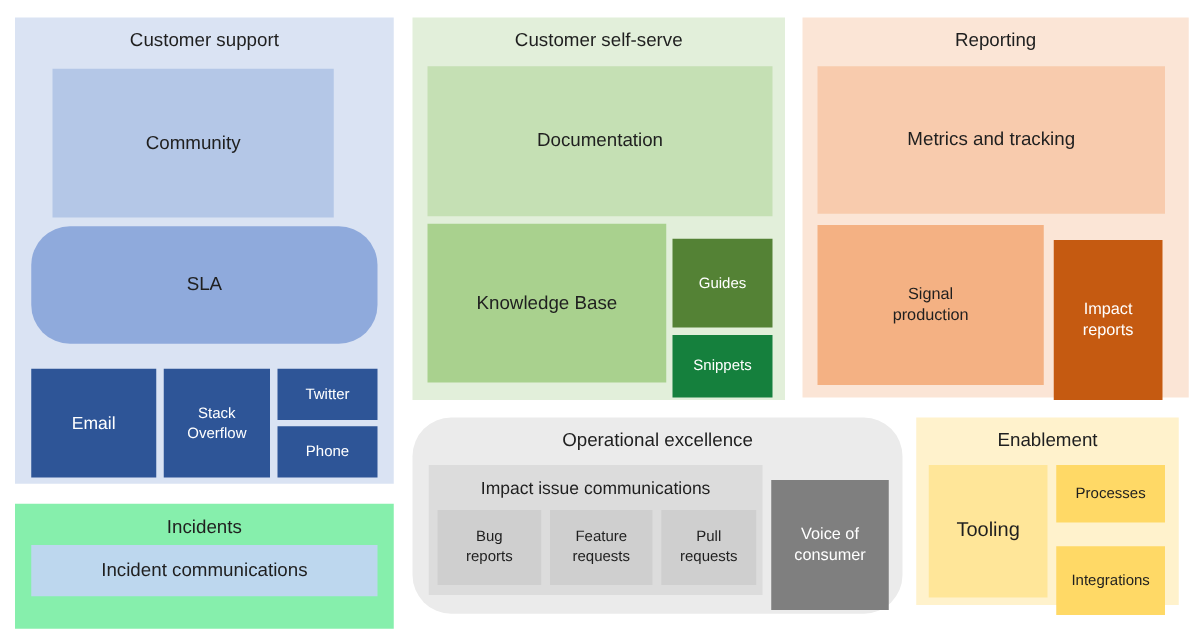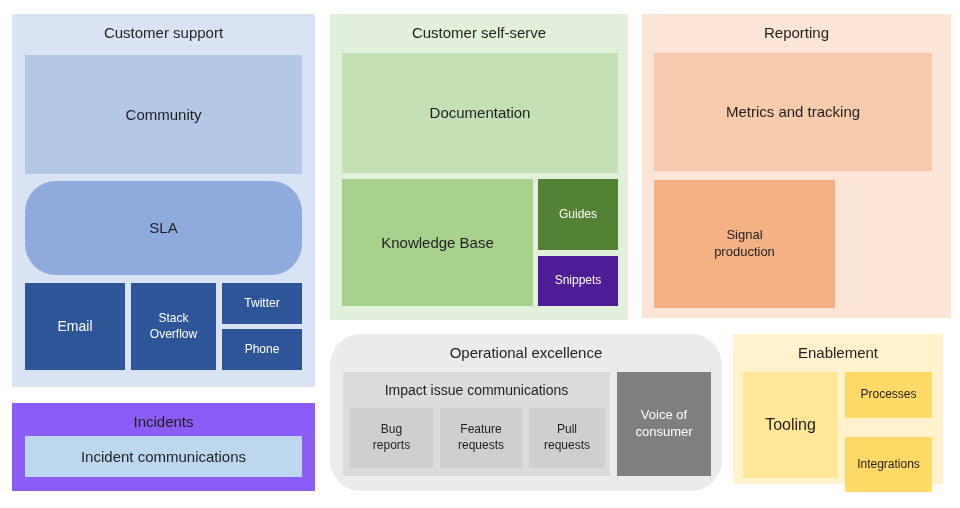--- a/index.html
+++ b/index.html
@@ -10,41 +10,41 @@
   .sec{position:absolute;}
   .sec-title{
     position:absolute;left:0;right:0;top:10px;text-align:center;
     font-size:15px;line-height:1.2;color:#1f1f1f;
   }
   .box{
     position:absolute;display:flex;align-items:center;justify-content:center;
     text-align:center;font-size:15px;line-height:1.3;color:#1f1f1f;
     box-sizing:border-box;
   }
-  .white{color:#ffffff;}
+  .white{color:#ffffff;margin-top:12px;}
 
   
   #sec-customer-support{left:12px;top:14px;width:303px;height:373px;background:#dae3f3;}
-  #box-community{left:13px;top:41px;width:277px;height:119px;background:#b4c7e7;}
+  #box-community{left:30px;top:41px;width:225px;height:119px;background:#b4c7e7;}
   #box-sla{left:13px;top:167px;width:277px;height:94px;background:#8faadc;border-radius:31px;}
   #box-email{left:13px;top:269px;width:100px;height:87px;background:#2e5597;font-size:14px;}
   #box-stack-overflow{left:119px;top:269px;width:85px;height:87px;background:#2e5597;font-size:12px;padding:0 10px;}
   #box-twitter{left:210px;top:269px;width:80px;height:41px;background:#2e5597;font-size:12px;}
   #box-phone{left:210px;top:315px;width:80px;height:41px;background:#2e5597;font-size:12px;}
 
   
-  #sec-incidents{left:12px;top:403px;width:303px;height:88px;background:#8b5cf6;}
+  #sec-incidents{left:12px;top:403px;width:303px;height:100px;background:#86efac;}
   #box-incident-communications{left:13px;top:33px;width:277px;height:41px;background:#bdd7ee;}
 
   
   #sec-customer-self-serve{left:330px;top:14px;width:298px;height:306px;background:#e2efda;}
   #box-documentation{left:12px;top:39px;width:276px;height:120px;background:#c5e0b4;}
   #box-knowledge-base{left:12px;top:165px;width:191px;height:127px;background:#a9d18e;}
   #box-guides{left:208px;top:165px;width:80px;height:71px;background:#548235;font-size:12px;}
-  #box-snippets{left:208px;top:242px;width:80px;height:50px;background:#4c1d95;font-size:12px;}
+  #box-snippets{left:208px;top:242px;width:80px;height:50px;background:#15803d;font-size:12px;}
 
   
   #sec-operational-excellence{left:330px;top:334px;width:392px;height:157px;background:#ebebeb;border-radius:31px;}
   #box-github{left:13px;top:38px;width:267px;height:104px;background:#dcdcdc;}
   .github-title{
     position:absolute;left:0;right:0;top:9px;text-align:center;
     font-size:14px;color:#1f1f1f;
   }
   #box-bug-reports{left:7px;top:36px;width:83px;height:60px;background:#cfcfcf;font-size:12px;padding:0 14px;}
   #box-feature-requests{left:97px;top:36px;width:82px;height:60px;background:#cfcfcf;font-size:12px;padding:0 8px;}
@@ -99,20 +99,21 @@
       <div class="box" id="box-feature-requests">Feature requests</div>
       <div class="box" id="box-pull-requests">Pull requests</div>
     </div>
     <div class="box white" id="box-voice-of-consumer">Voice of consumer</div>
   </div>
 
   <div class="sec" id="sec-reporting">
     <div class="sec-title">Reporting</div>
     <div class="box" id="box-metrics">Metrics and tracking</div>
     <div class="box" id="box-signal-production">Signal production</div>
+    <div class="box white" id="box-impact-reports">Impact reports</div>
   </div>
 
   <div class="sec" id="sec-enablement">
     <div class="sec-title">Enablement</div>
     <div class="box" id="box-tooling">Tooling</div>
     <div class="box" id="box-processes">Processes</div>
     <div class="box" id="box-integrations">Integrations</div>
   </div>
 
 </div>

